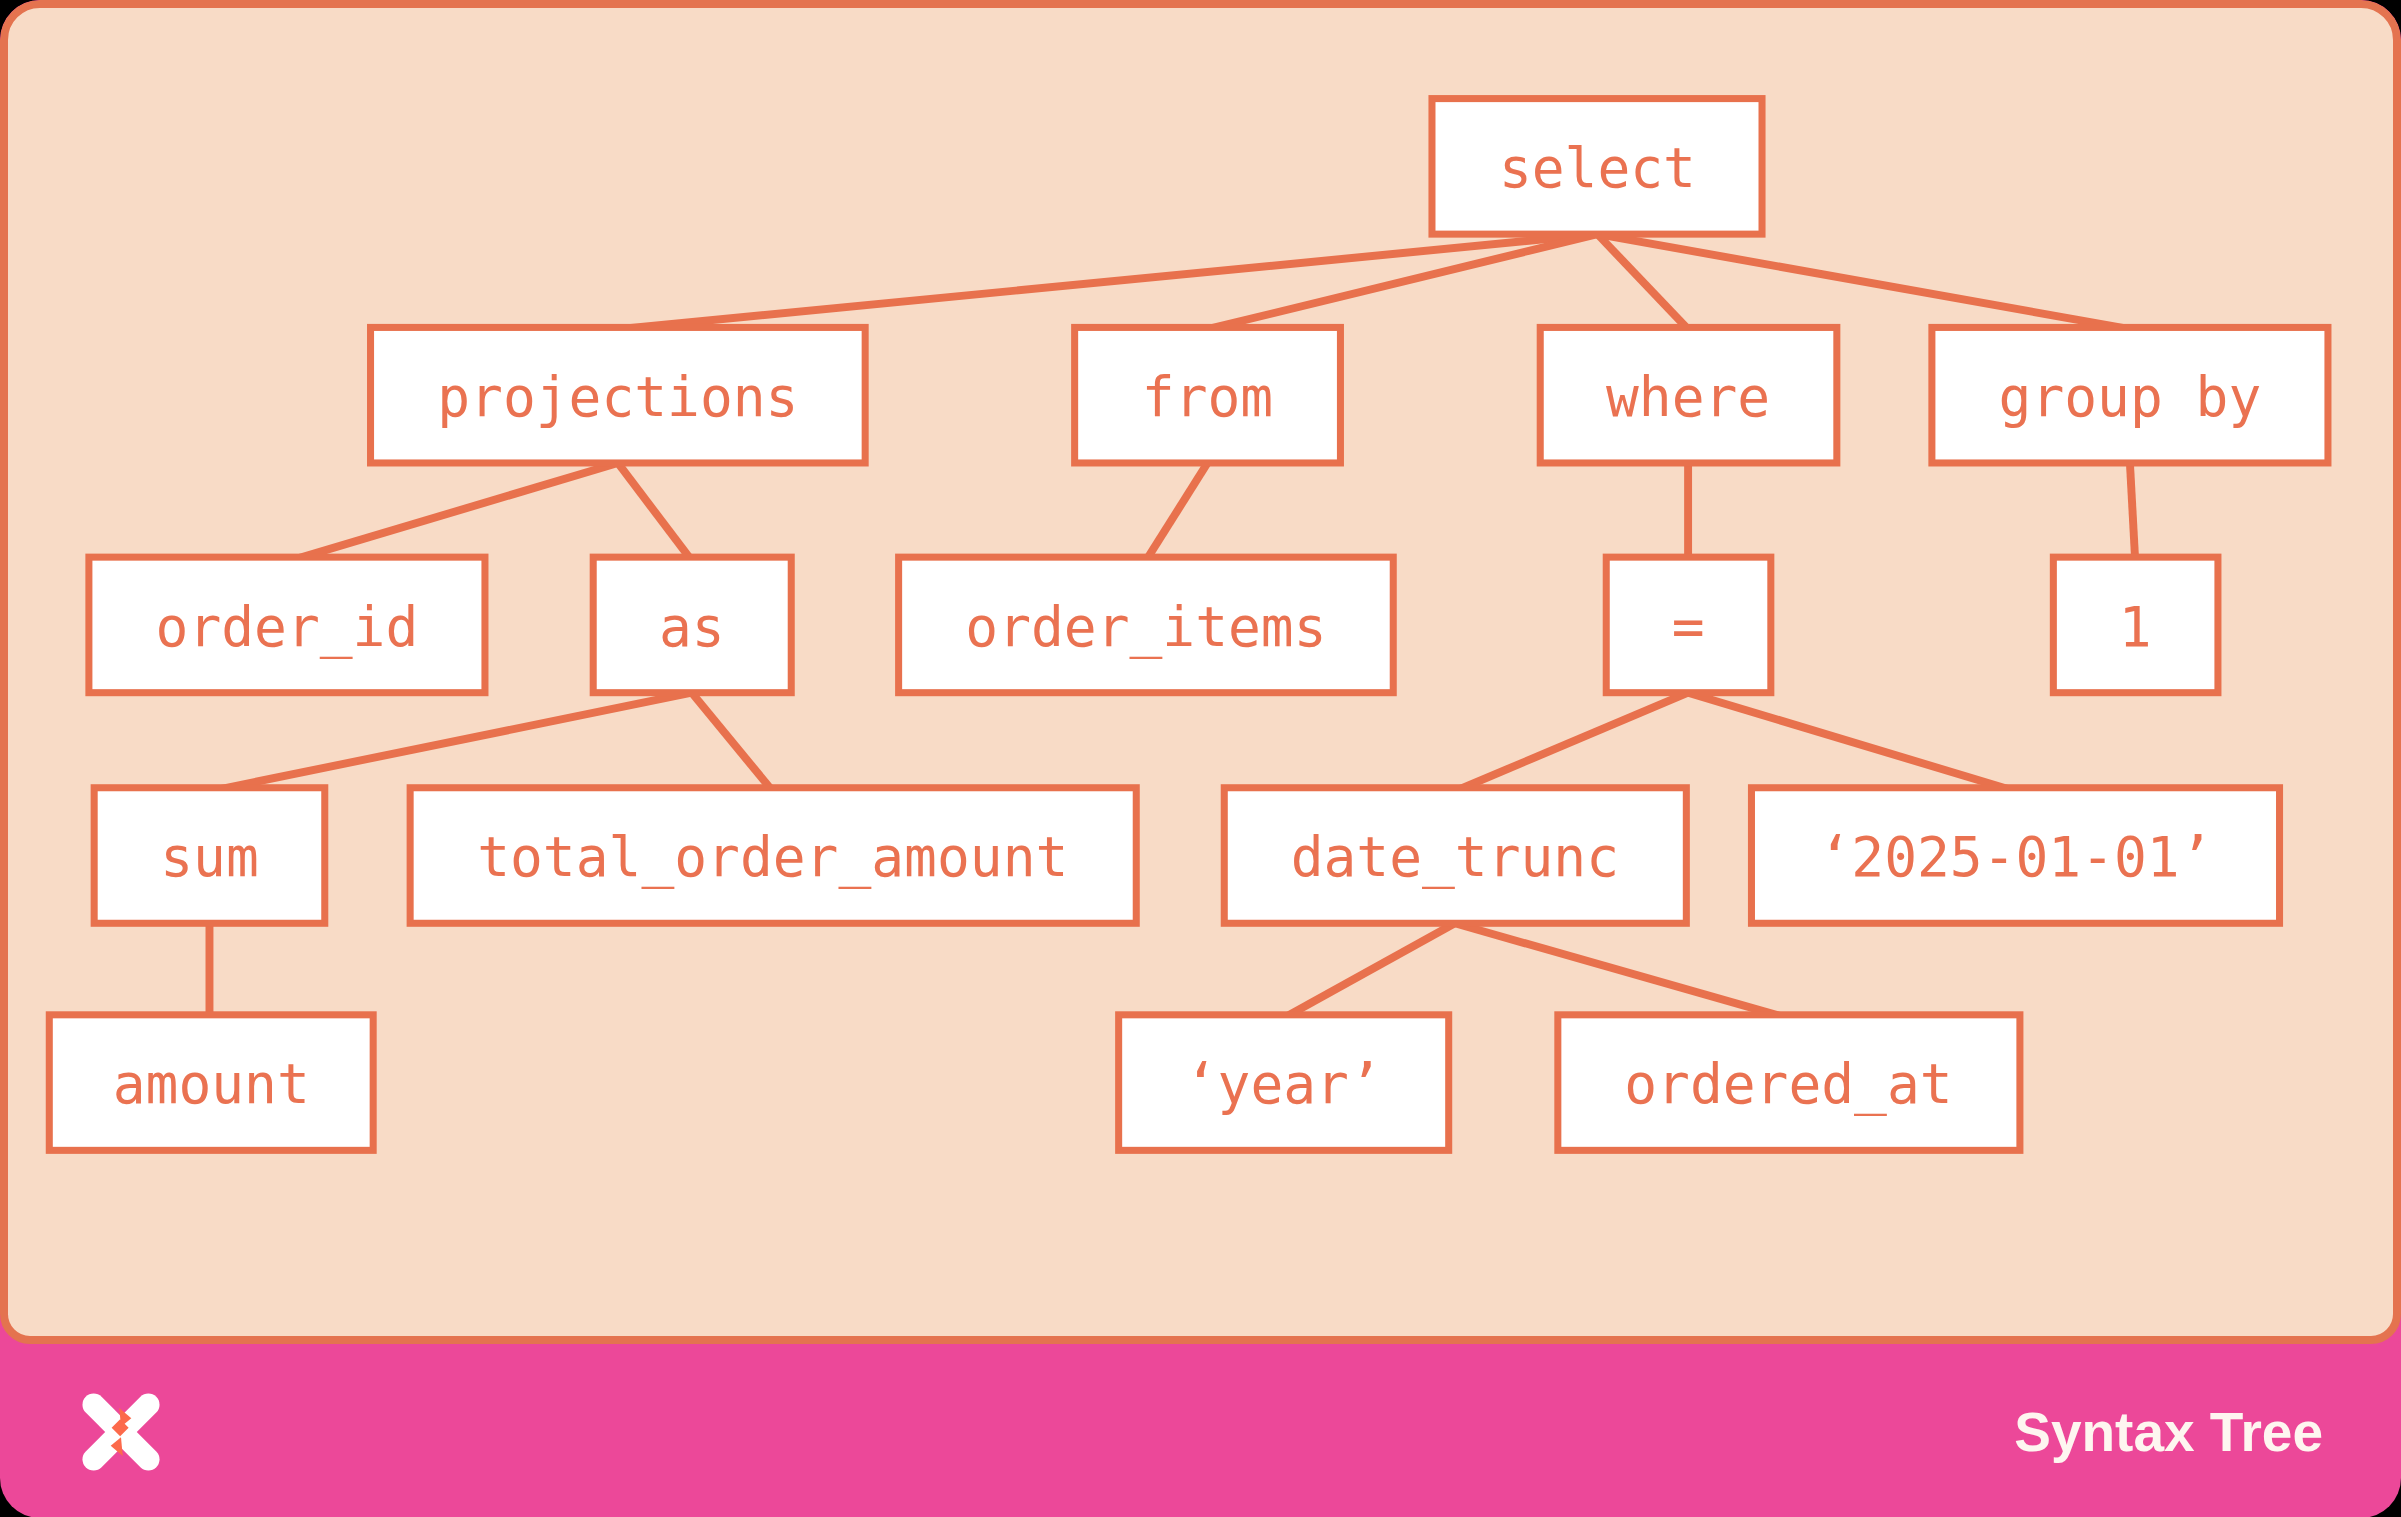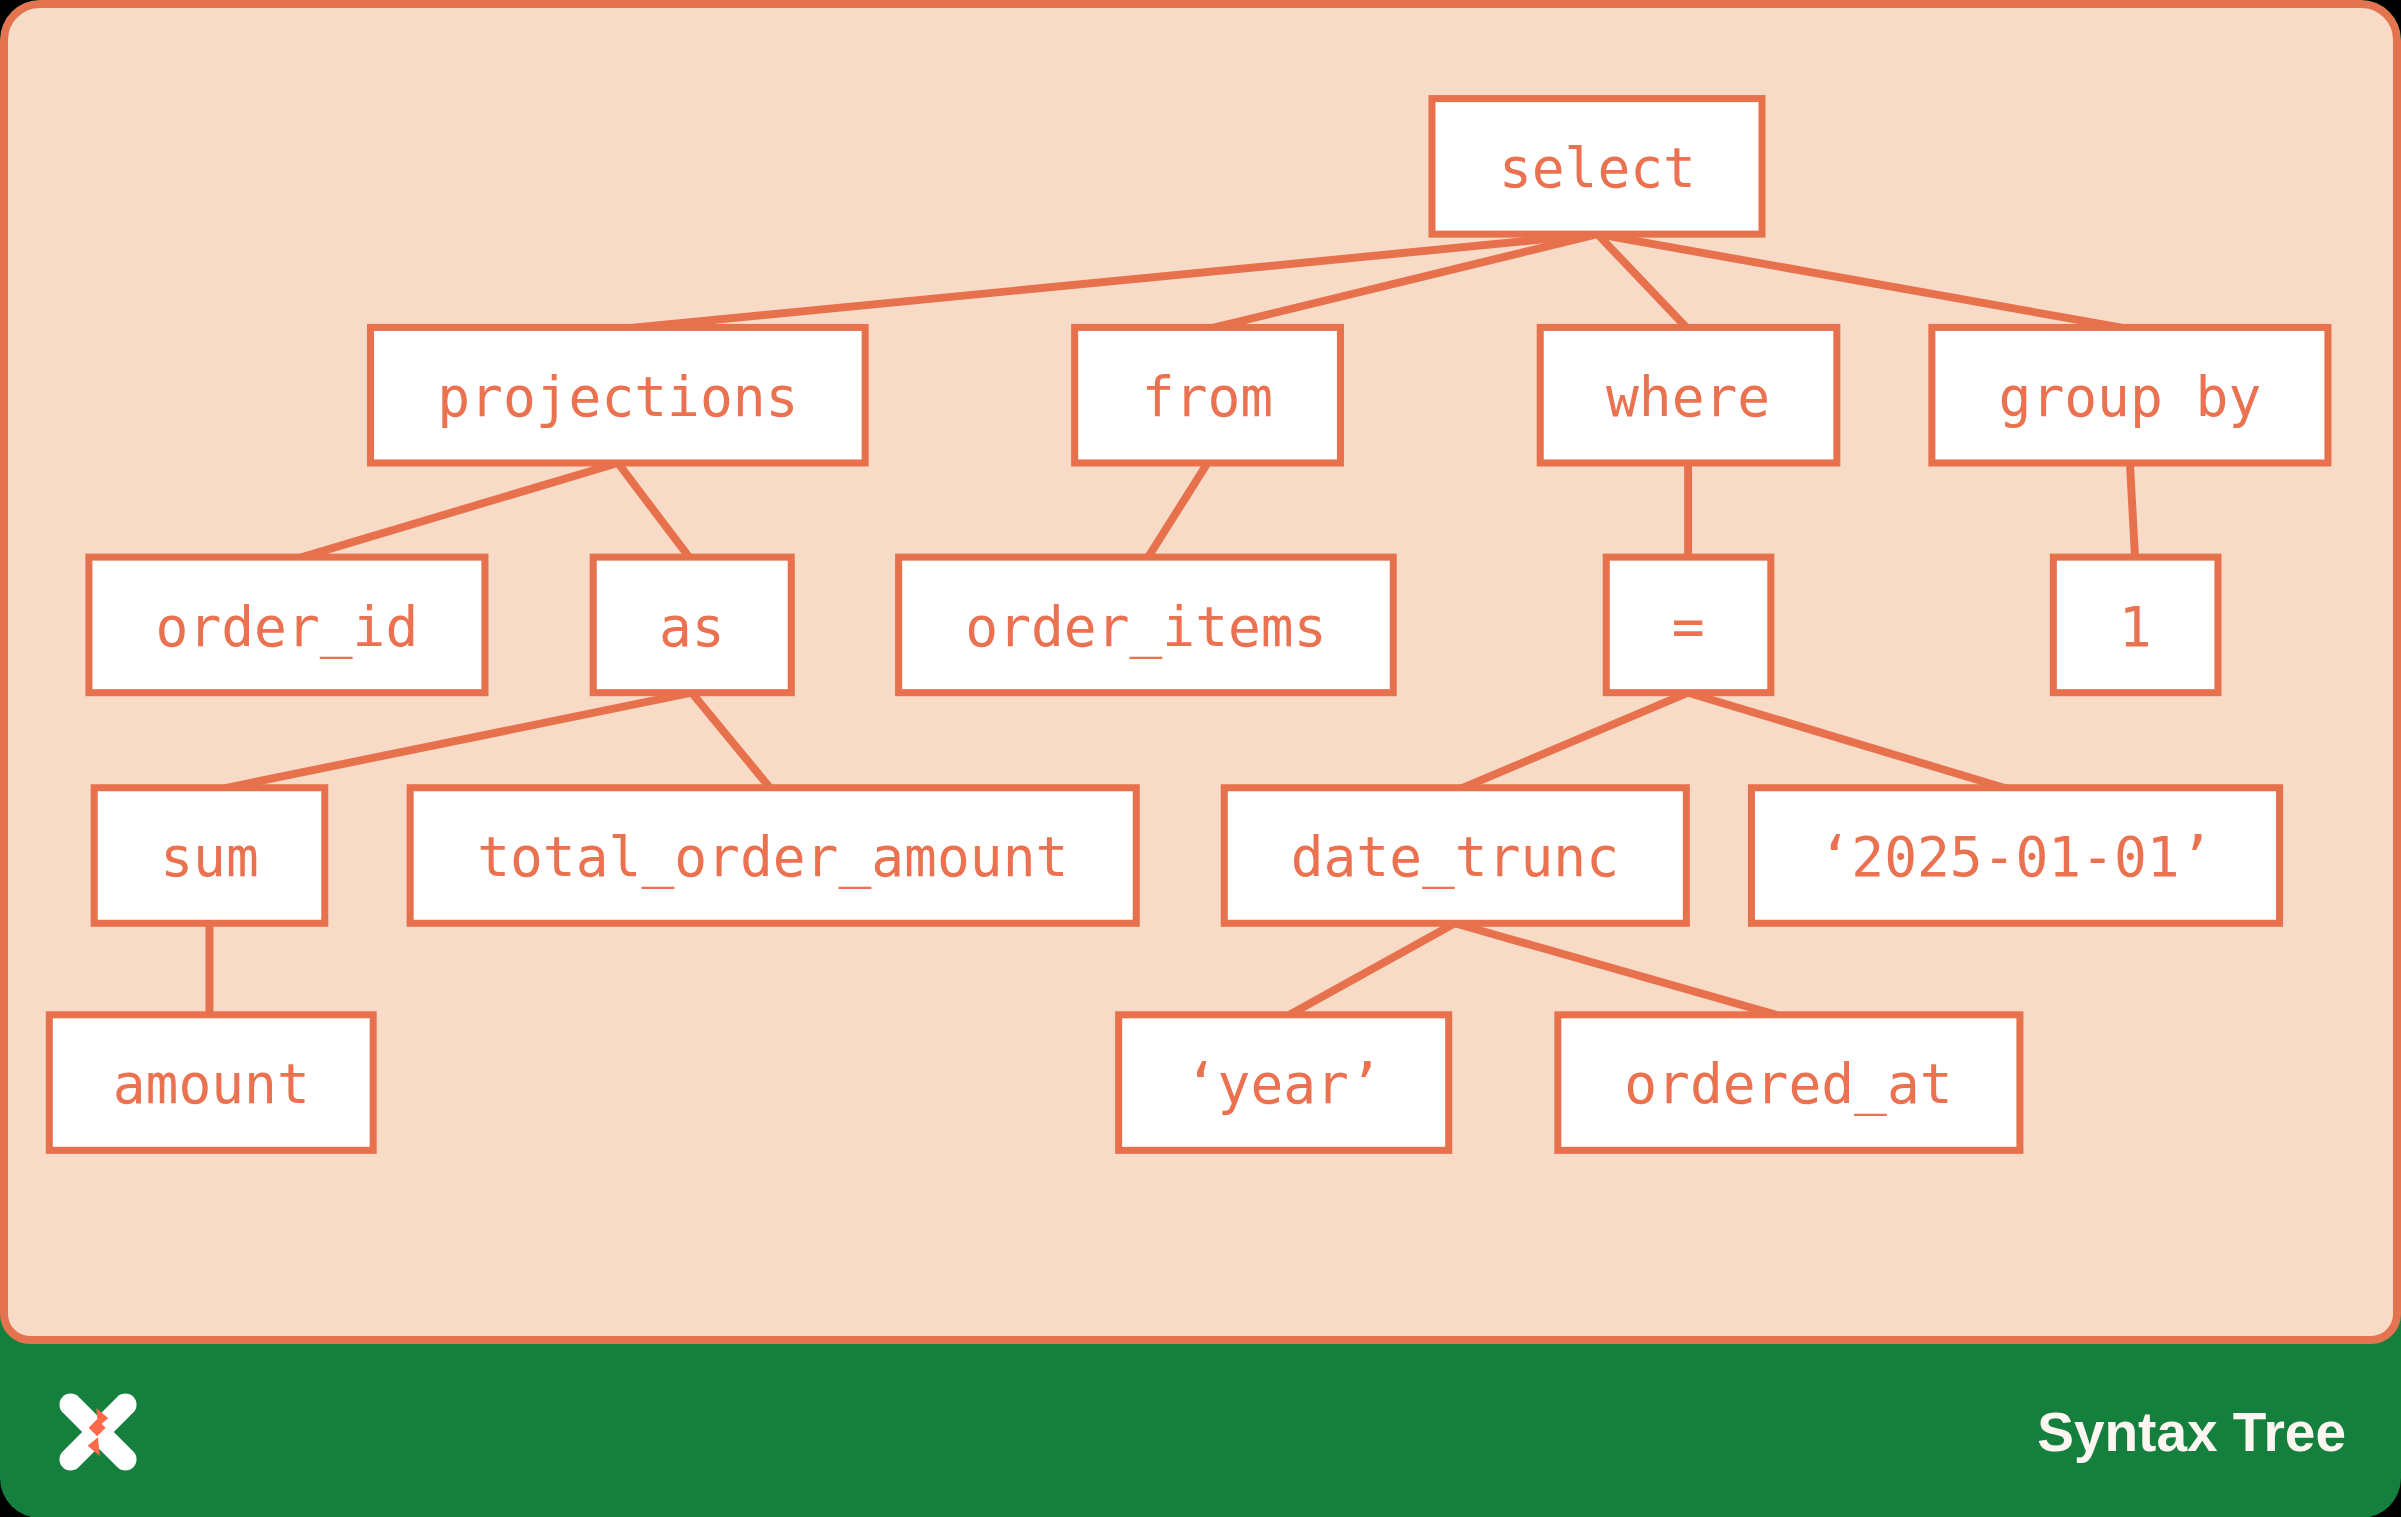--- a/index.html
+++ b/index.html
@@ -1,19 +1,19 @@
 <!DOCTYPE html>
 <html style="font-size:14px"><head>
 <meta charset="utf-8">
 <style>
   html,body{margin:0;padding:0;background:#000;}
   .stage{
     position:relative;
     width:2401px;height:1518px;
-    background:#15803d;
+    background:#ec4899;
     border-radius:40px;
     overflow:hidden;
     font-family:"DejaVu Sans Mono",monospace;
   }
   .panel{
     position:absolute;top:0;left:0;right:0;
     height:1344px;
     background:#F8DBC6;
     border:8px solid #E4734F;
     border-radius:40px 40px 30px 30px;
@@ -31,21 +31,21 @@
     fill:#EA7251;
     font-size:62px;
     font-family:"DejaVu Sans Mono",monospace;
     text-anchor:middle;
     dominant-baseline:central;
   }
   .bar{
     position:absolute;left:0;right:0;bottom:0;
     height:173px;
     display:flex;align-items:center;justify-content:space-between;
-    padding:0 55px;
+    padding:0 78px;
     box-sizing:border-box;
     z-index:3;
   }
   .brand-logo{width:86px;height:86px;display:block;}
   .bar-title{
     font-family:"Liberation Sans",sans-serif;
     font-size:55px;
     font-weight:bold;
     color:#FEF6F0;
     letter-spacing:0px;

